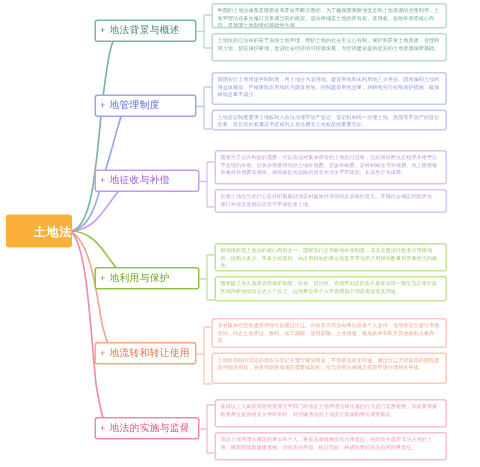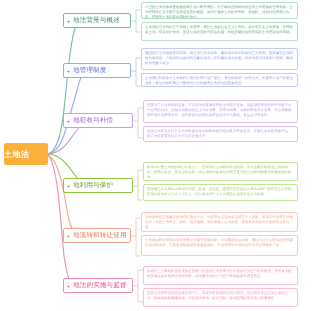--- a/index.html
+++ b/index.html
@@ -32,21 +32,21 @@
   .root-node {
     position: absolute;
     left: 4px;
     top: 143px;
     width: 44px;
     height: 22px;
     background: #FBB03B;
     border-radius: 2px;
     display: flex;
     align-items: center;
-    justify-content: flex-start;
+    justify-content: flex-end;
     z-index: 5;
   }
   .root-label {
     font-size: 8px;
     font-weight: bold;
     color: #ffffff;
     letter-spacing: 0.5px;
     white-space: nowrap;
   }
   

